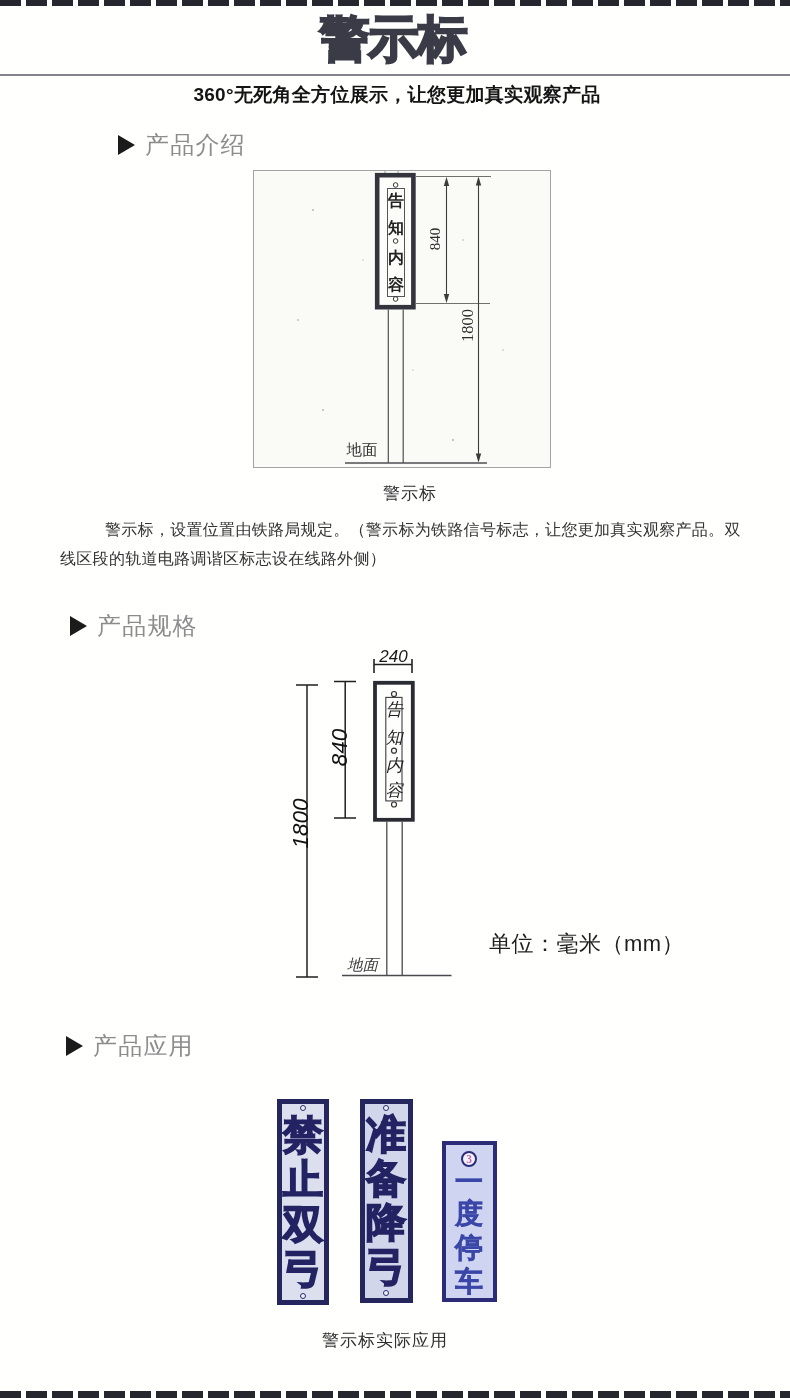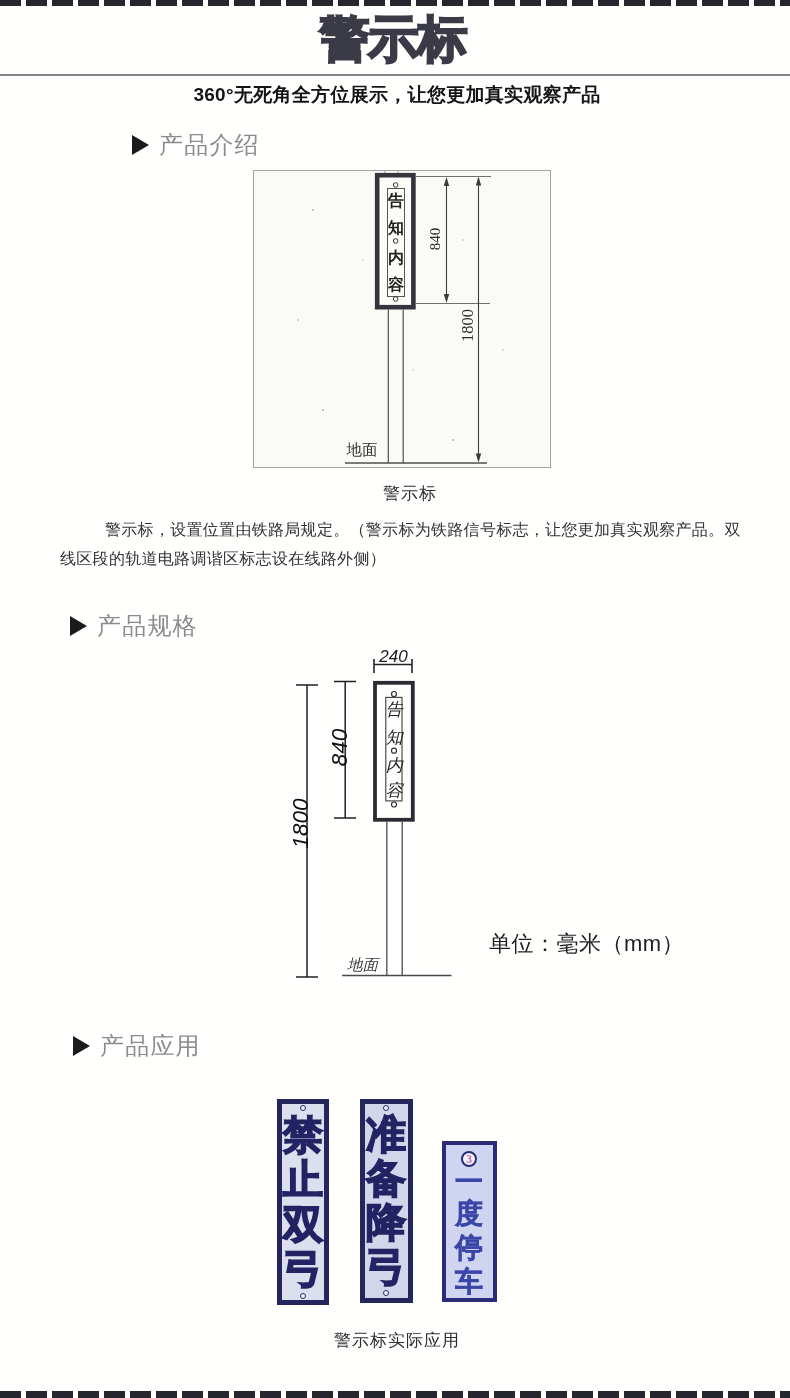--- a/index.html
+++ b/index.html
@@ -30,21 +30,21 @@
 <div class="page">
 
 <div class="abs dash" style="top:0;left:0;width:790px;"></div>
 
 <div class="abs title">警示标</div>
 
 <div class="abs hline"></div>
 
 <div class="abs subtitle">360°无死角全方位展示，让您更加真实观察产品</div>
 
-<div class="abs shead" style="top:129px;left:84px;padding-left:48px;">
+<div class="abs shead" style="top:129px;left:70px;padding-left:48px;">
       <i class="tri"></i>
       <span>产品介绍</span>
     </div>
 
 <div class="abs" id="draw1" style="top:170px;left:253px;width:298px;height:298px;">
 <svg width="298" height="298" viewBox="0 0 298 298" xmlns="http://www.w3.org/2000/svg" style="display:block">
 
 <rect x="0.5" y="0.5" width="297" height="297" fill="#fafaf6" stroke="#a3a3a3" stroke-width="1"></rect>
 
 <line x1="132" y1="1" x2="132" y2="4" stroke="#9a9a9a" stroke-width="1"></line>
@@ -161,21 +161,21 @@
 <line x1="36" y1="40" x2="58" y2="40"></line>
 <line x1="36" y1="332" x2="58" y2="332"></line>
 </g>
 
 <text x="42.5" y="178.5" font-family="Liberation Sans,sans-serif" font-size="22.5" fill="#111" text-anchor="middle" transform="rotate(-90 42.5 178.5)" dominant-baseline="middle">1800</text>
 </svg>
 </div>
 
 <div class="abs" style="top:929px;left:489px;font-size:22px;color:#1e1e1e;letter-spacing:0.5px;">单位：毫米（mm）</div>
 
-<div class="abs shead" style="top:1030px;left:66px;padding-left:7px;">
+<div class="abs shead" style="top:1030px;left:59px;padding-left:7px;">
       <i class="tri"></i>
       <span>产品应用</span>
     </div>
 
 <div class="abs" id="photo" style="top:1075px;left:240px;width:300px;height:245px;">
 
 <div class="abs plate1" style="left:37px;top:23.5px;width:52px;height:206px;">
 <i class="hole"></i>
 <b>禁</b>
         <b>止</b>
@@ -195,16 +195,16 @@
 
 <div class="abs plate3" style="left:201.5px;top:66px;width:55px;height:160.5px;">
 <span class="badge">3</span>
 <b class="yi">一</b>
         <b>度</b>
         <b>停</b>
         <b>车</b>
 </div>
 </div>
 
-<div class="abs cap" style="top:1329px;left:397px;transform:translateX(-50%);white-space:nowrap;">警示标实际应用</div>
+<div class="abs cap" style="top:1329px;left:385px;transform:translateX(-50%);white-space:nowrap;">警示标实际应用</div>
 
 <div class="abs dash" style="top:1391px;left:0;width:790px;height:7px;"></div>
 </div>
 
 </body></html>

